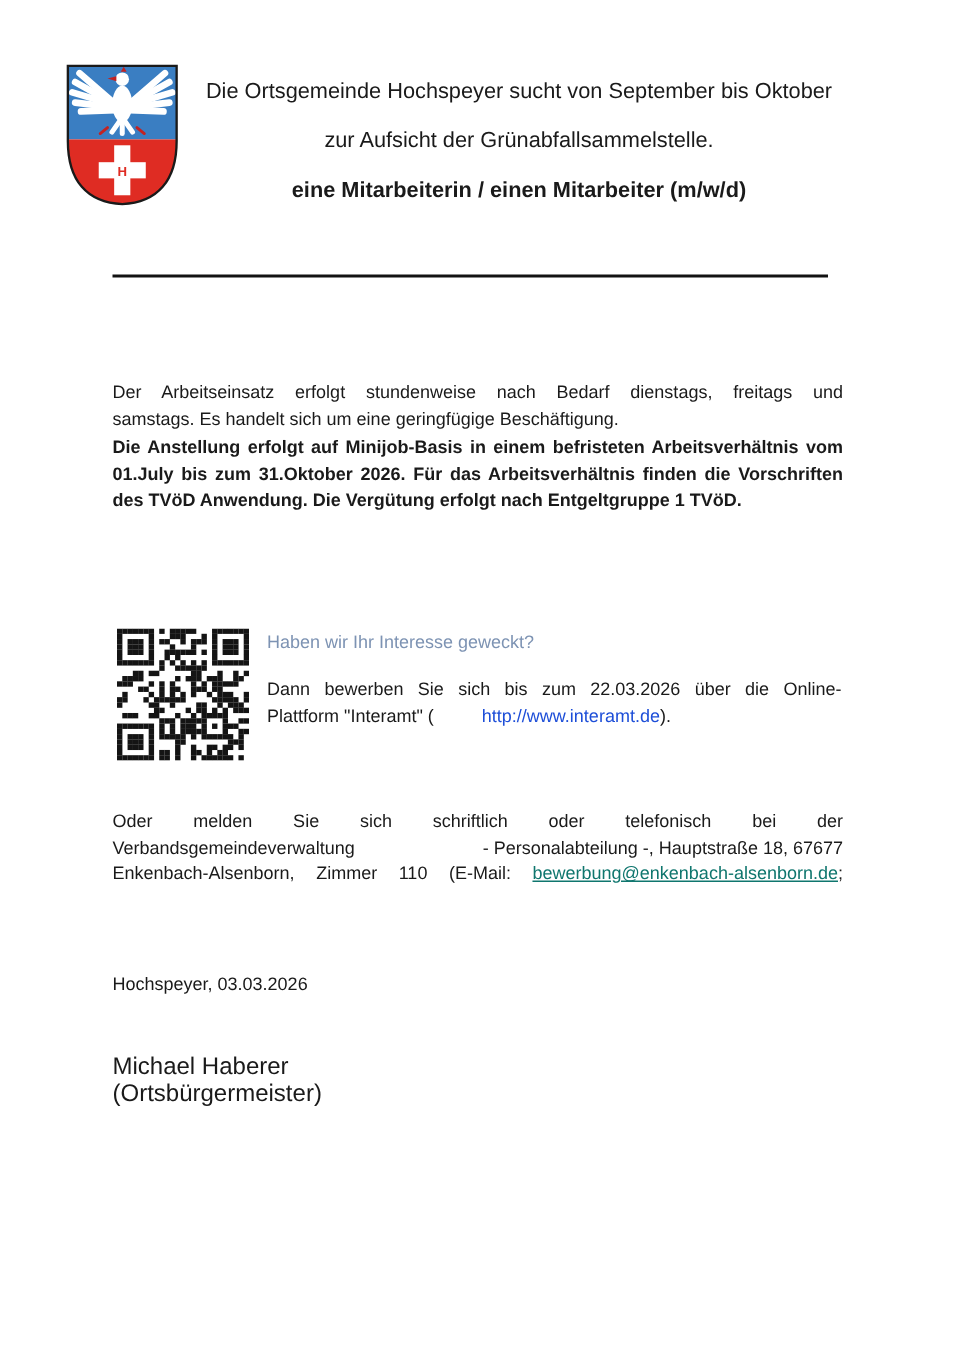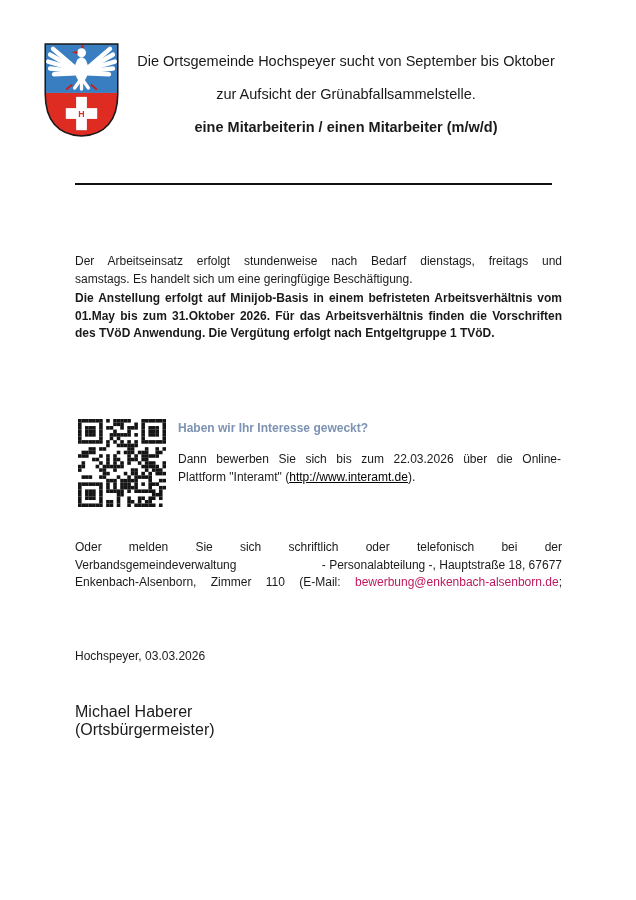--- a/index.html
+++ b/index.html
@@ -30,25 +30,25 @@
   .para { position: absolute; left: 75px; width: 487px; font-size: 12px; line-height: 17.6px; }
   #p1 { top: 253px; }
   #p2 { top: 290px; font-weight: bold; }
   #contact { top: 539px; }
   .jl { text-align: justify; text-align-last: justify; }
   .flexline { display: flex; justify-content: space-between; gap: 36px; }
 
   
   .qr { position: absolute; left: 78px; top: 419px; width: 88px; height: 88px; }
   .interest { position: absolute; left: 178px; top: 419px; width: 383px; font-size: 12px; line-height: 17.6px; }
-  .interest-heading { font-weight: bold; color: #7d93b3; line-height: 18px; }
+  .interest-heading { font-weight: normal; color: #7d93b3; line-height: 18px; }
   .apply { margin-top: 14px; }
 
-  a.link-blue { color: #be185d; cursor: pointer; }
-  a.link-black { color: #000000; text-decoration: underline; cursor: pointer; }
+  a.link-blue { color: #0f766e; text-decoration: underline; cursor: pointer; }
+  a.link-black { color: #1d4ed8; cursor: pointer; margin-left: 32px; }
 
   
   .dateline { position: absolute; left: 75px; top: 648px; font-size: 12px; line-height: 17.6px; }
   .signature { position: absolute; left: 75px; top: 703px; font-size: 16px; line-height: 17.6px; }
 </style>
 </head>
 <body>
 
 <div class="doc">
 
@@ -107,21 +107,21 @@
 
   <div class="rule"></div>
 
   <div class="para" id="p1">
     <div class="jl">Der Arbeitseinsatz erfolgt stundenweise nach Bedarf dienstags, freitags und</div>
     <div>samstags. Es handelt sich um eine geringfügige Beschäftigung.</div>
   </div>
 
   <div class="para" id="p2">
     <div class="jl">Die Anstellung erfolgt auf Minijob-Basis in einem befristeten Arbeitsverhältnis vom</div>
-    <div class="jl">01.May bis zum 31.Oktober 2026. Für das Arbeitsverhältnis finden die Vorschriften</div>
+    <div class="jl">01.July bis zum 31.Oktober 2026. Für das Arbeitsverhältnis finden die Vorschriften</div>
     <div>des TVöD Anwendung. Die Vergütung erfolgt nach Entgeltgruppe 1 TVöD.</div>
   </div>
 
   <svg class="qr" id="qr-svg" viewBox="0 0 25 25" aria-hidden="true">
       <rect x="0" y="0" width="1.02" height="1.02" fill="#141414"></rect>
       <rect x="1" y="0" width="1.02" height="1.02" fill="#141414"></rect>
       <rect x="2" y="0" width="1.02" height="1.02" fill="#141414"></rect>
       <rect x="3" y="0" width="1.02" height="1.02" fill="#141414"></rect>
       <rect x="4" y="0" width="1.02" height="1.02" fill="#141414"></rect>
       <rect x="5" y="0" width="1.02" height="1.02" fill="#141414"></rect>

